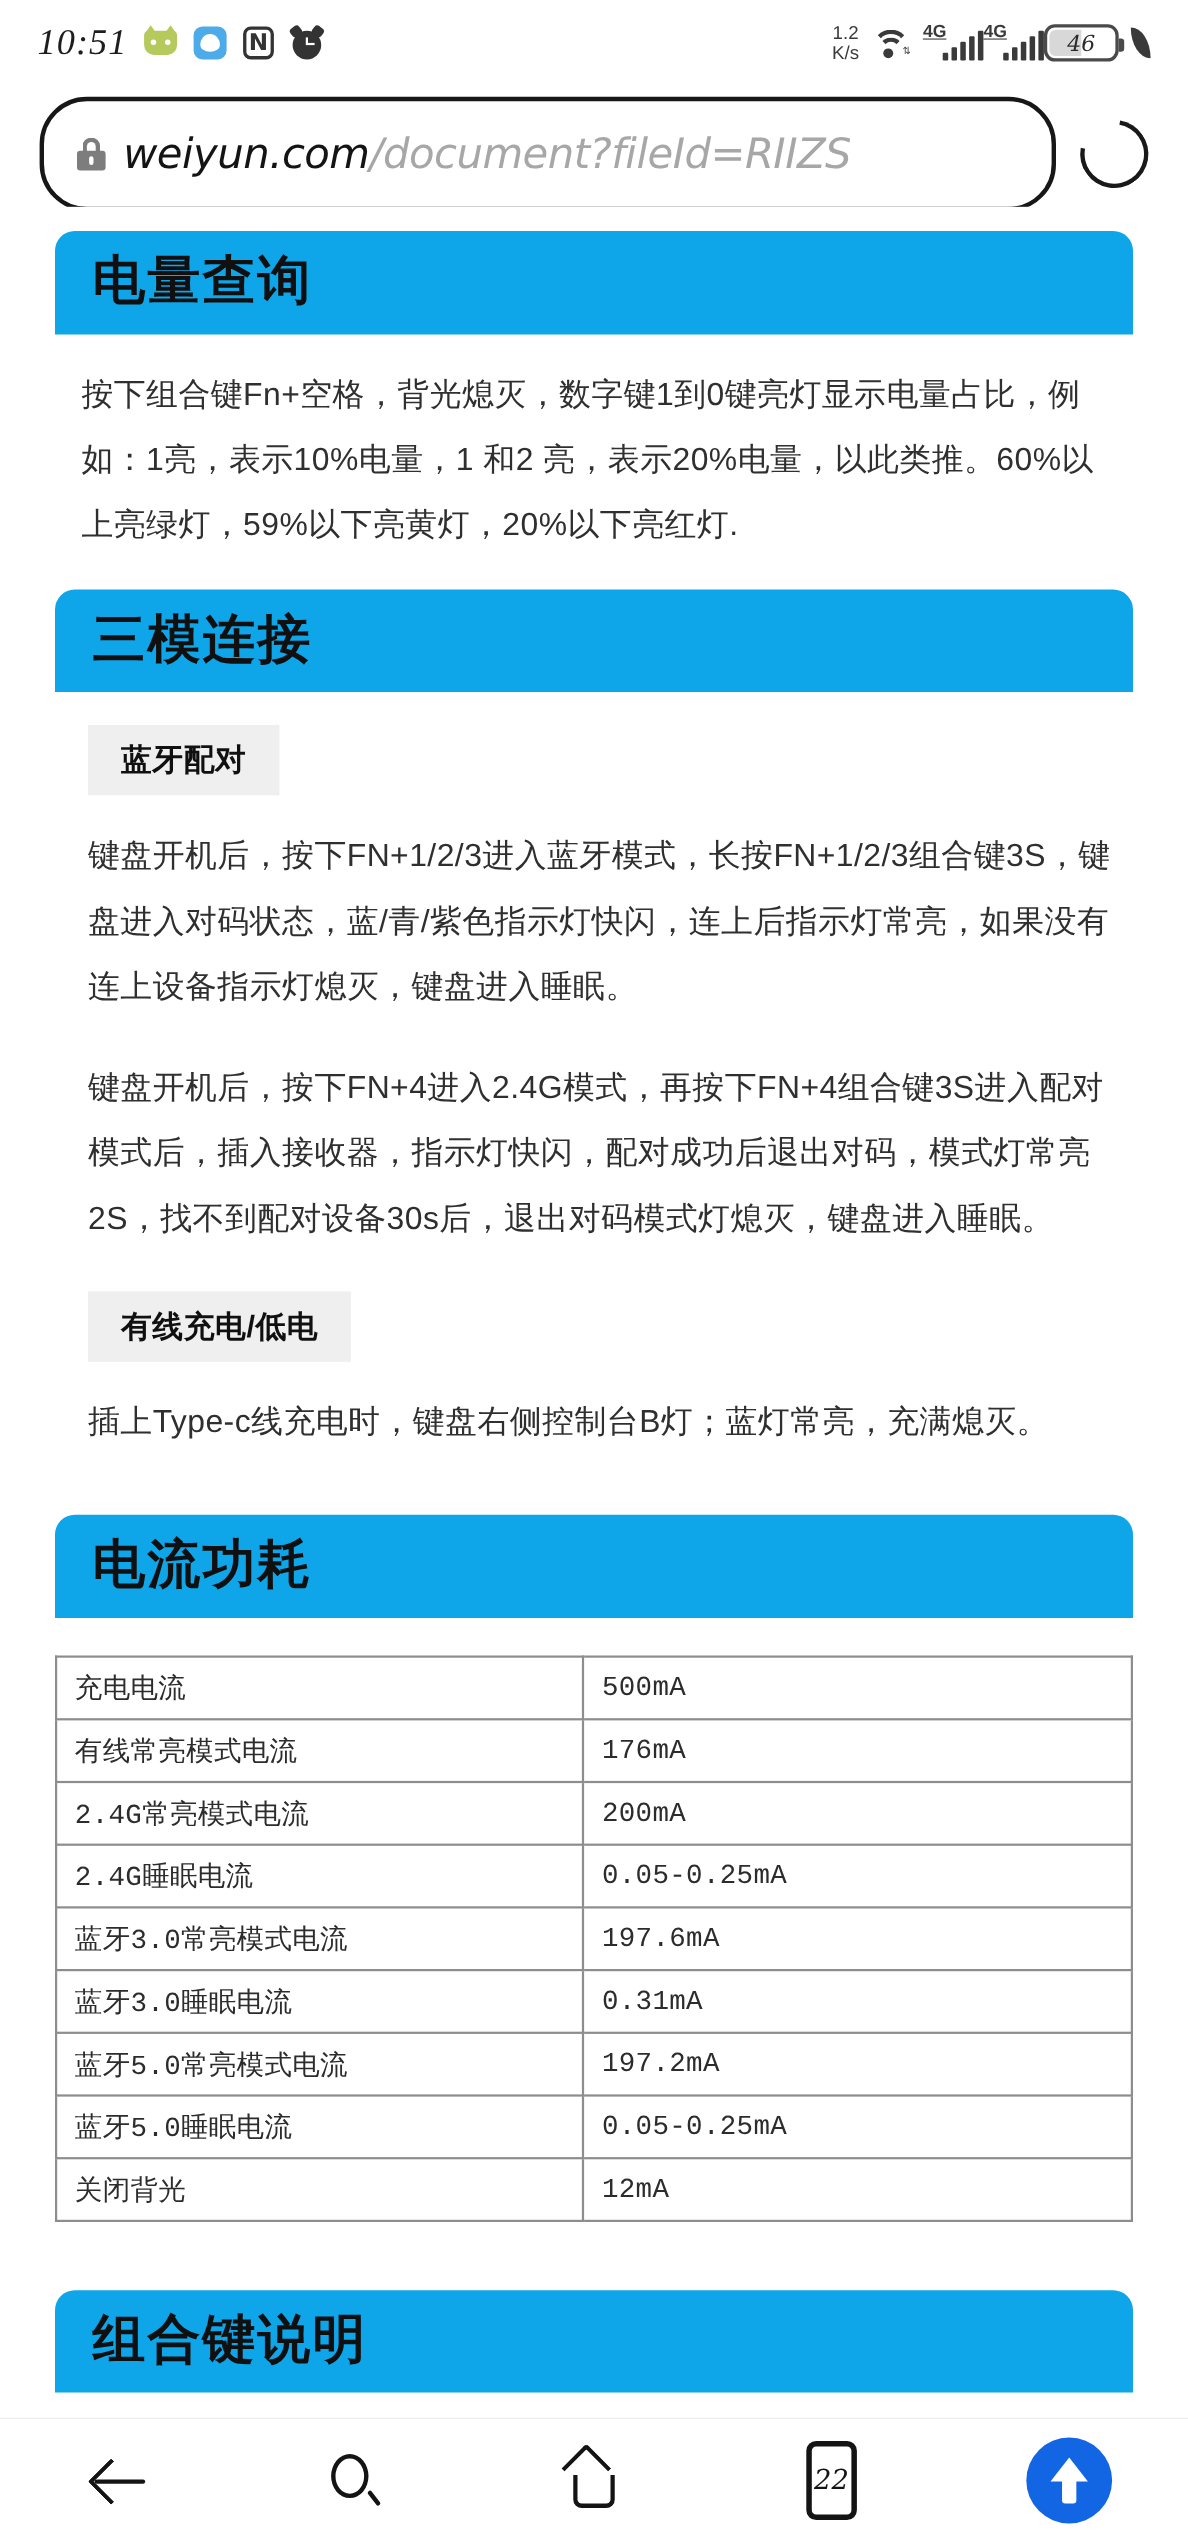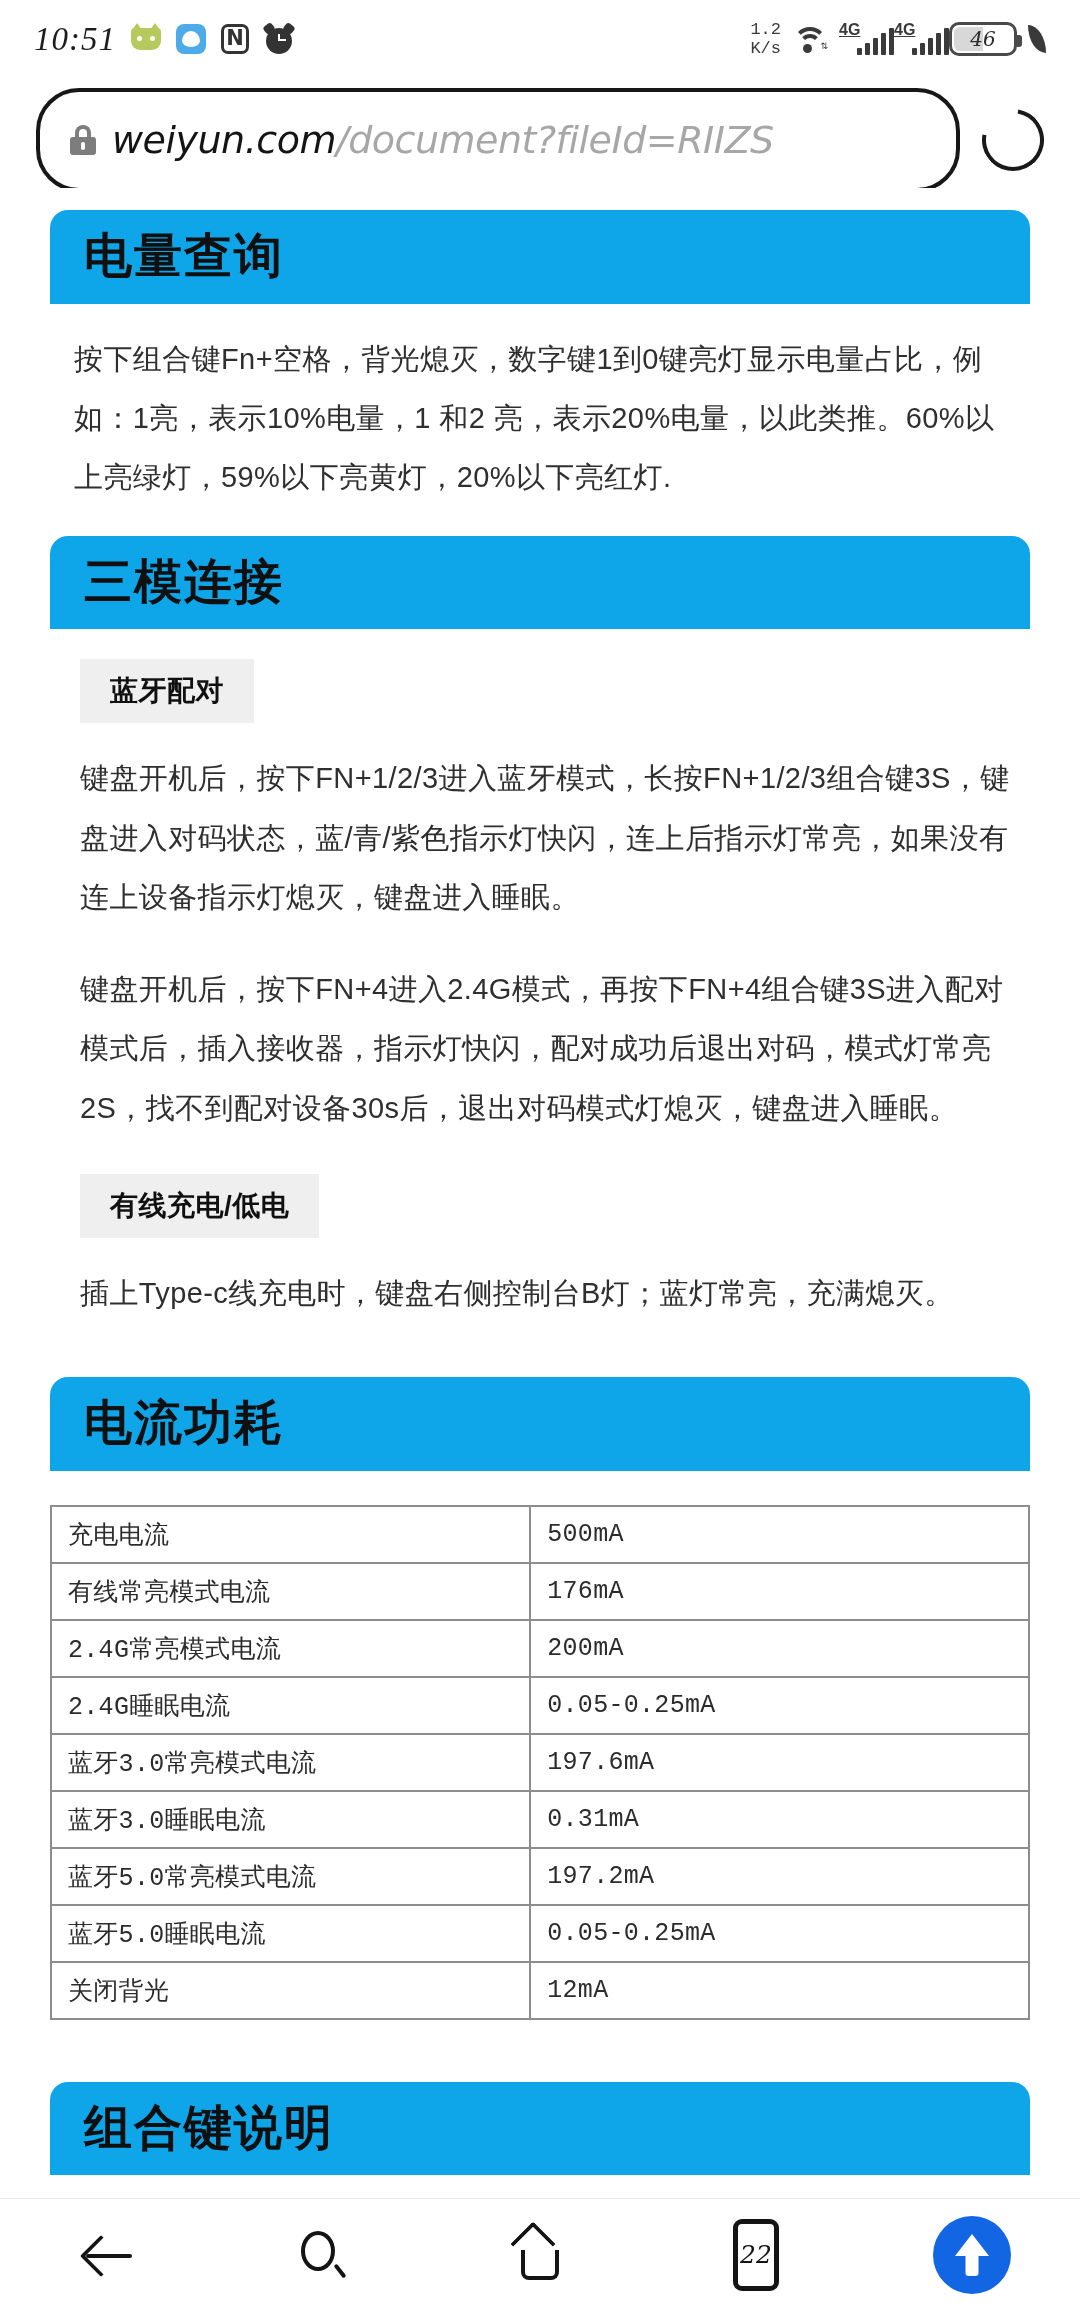--- a/index.html
+++ b/index.html
@@ -76,21 +76,21 @@
   .icon-alarm .hand.h { left: 14px; top: 10px; width: 2px; height: 7px; }
   .icon-alarm .hand.m { left: 15px; top: 15px; width: 7px; height: 2px; }
   .icon-alarm .bellL, .icon-alarm .bellR {
     position: absolute; top: 0px; width: 10px; height: 9px;
     background: #333; border-radius: 3px;
   }
   .icon-alarm .bellL { left: 0; transform: rotate(-38deg); }
   .icon-alarm .bellR { right: 0; transform: rotate(38deg); }
 
   .sb-netspeed {
-    font-family: Liberation Mono, monospace;
+    font-family: Liberation Sans, sans-serif;
     font-size: 17px; line-height: 19px; text-align: center;
     font-weight: 500; color: #3a3a3a;
   }
 
   .icon-wifi { width: 36px; height: 30px; position: relative; }
   .icon-wifi .arc {
     position: absolute; left: 50%; transform: translateX(-50%);
     border: 4px solid #3a3a3a; border-bottom-color: transparent;
     border-left-color: transparent; border-right-color: transparent;
     border-radius: 50%;

